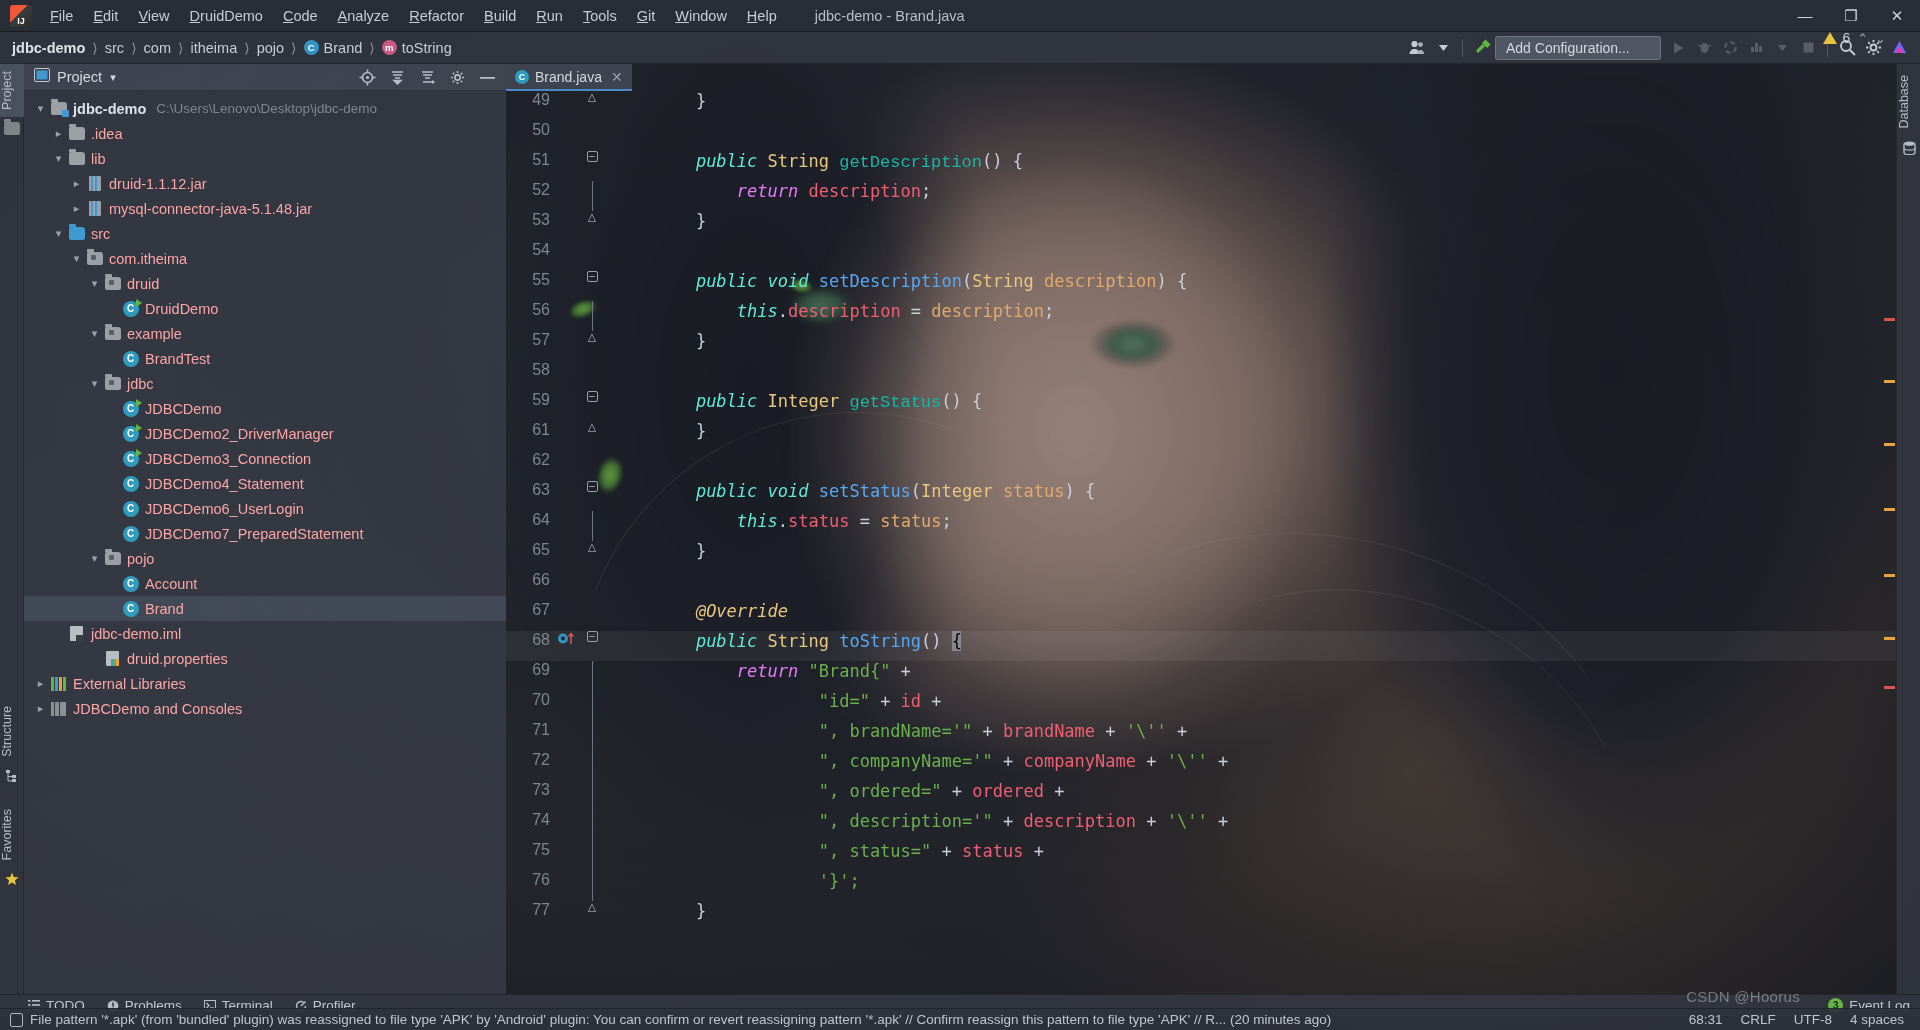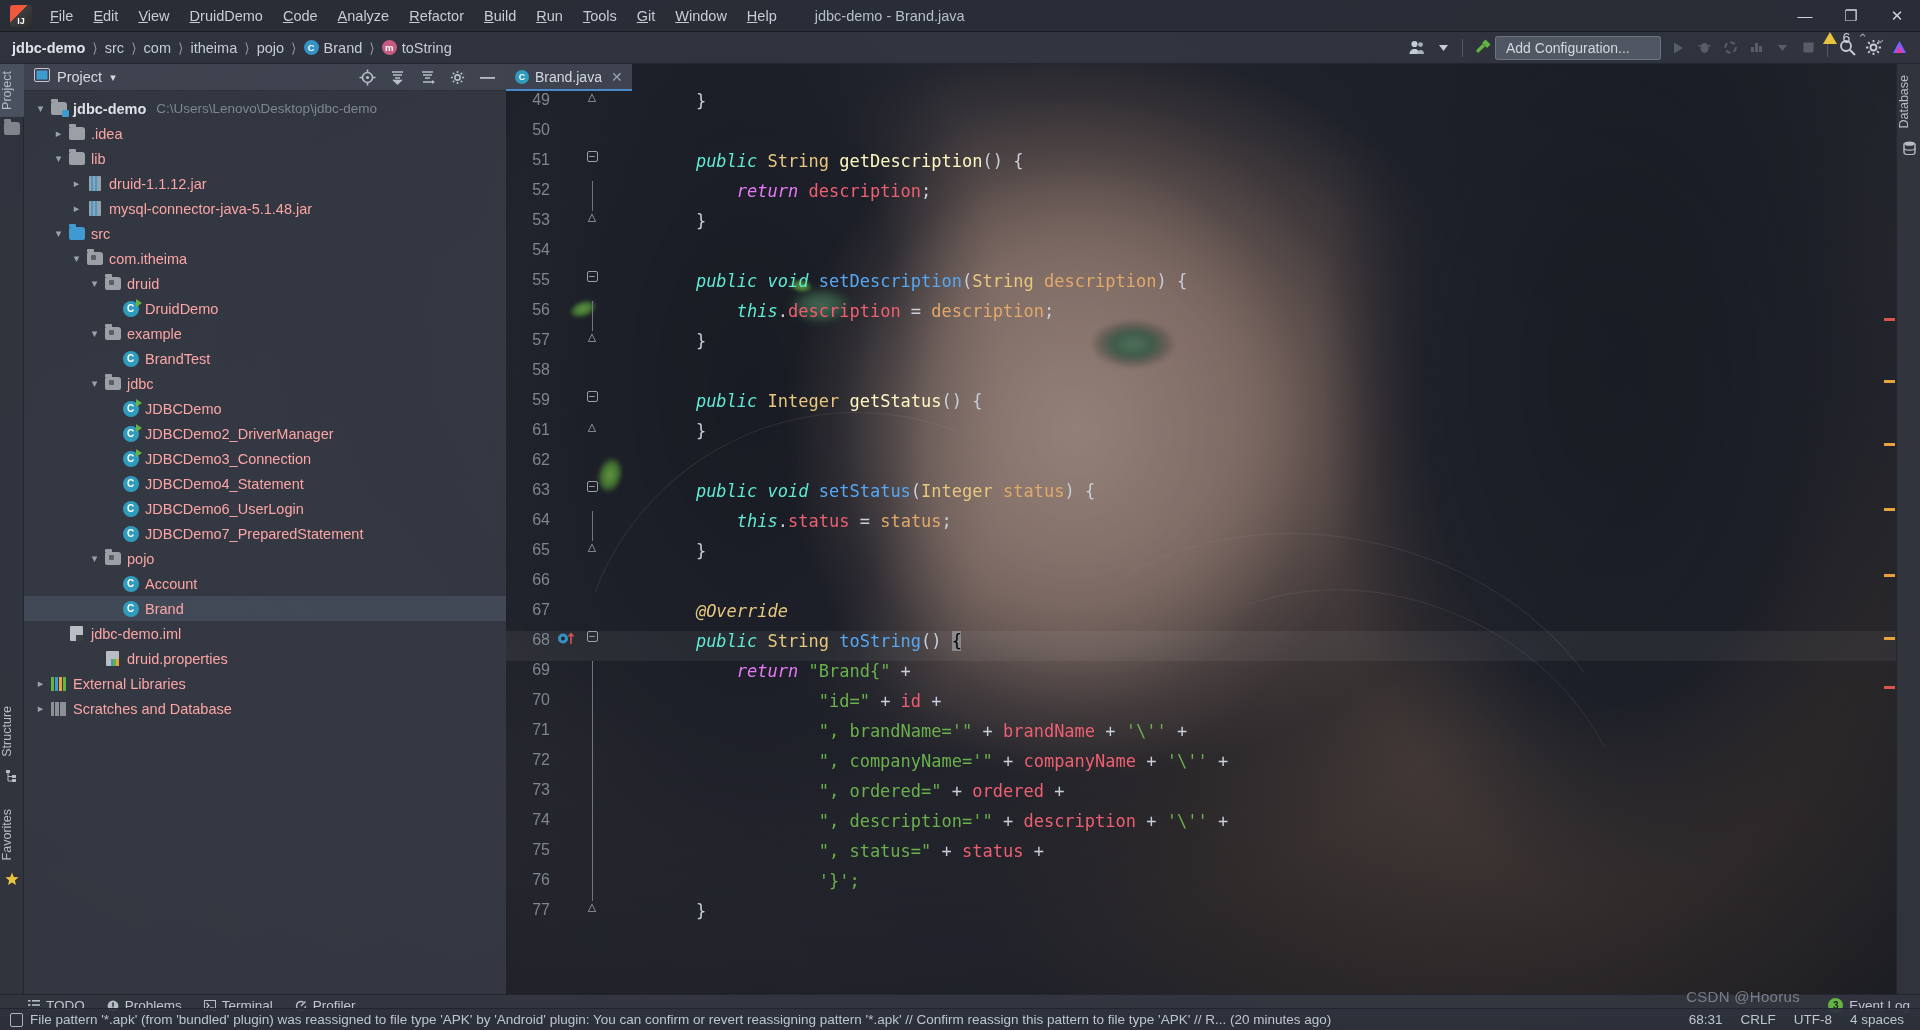--- a/index.html
+++ b/index.html
@@ -214,21 +214,21 @@
   .codetext { padding-left:10px; }
   .kwi   { color:#5eead4; font-style:italic; }
   .kwb   { color:#e879f9; font-style:italic; }
   .type  { color:#e8c77e; }
   .mname { color:#56a8f5; }
   .field { color:#ef5f72; }
   .param { color:#e2a96b; }
   .str   { color:#6ab04c; }
   .anno  { color:#e8c77e; font-style:italic; }
   .plain { color:#c9cfd8; }
-  .gray  { color:#fef9c3; }
+  .gray  { color:#14b8a6;font-family:Liberation Mono, monospace; }
 
   .caret { display:inline-block; width:9px; background:rgba(190,200,215,0.45); }
 
   
   .inspect {
     position:absolute; right:34px; top:30px; display:flex; align-items:center; gap:7px; z-index:5;
   }
   .warnbadge { display:flex; align-items:center; color:#c9cfd8; font-size:14px; }
   .tri { width:0;height:0;border-left:7px solid transparent;border-right:7px solid transparent;border-bottom:12px solid #e8c33d; margin-right:5px;}
   .chev { color:#9aa1ad; font-size:13px; }
@@ -652,21 +652,21 @@
           <span class="ticon-box">
             <div class="ic-lib"></div>
           </span>
           <span class="tlabel">External Libraries</span>
         </div>
         <div class="trow" style="padding-left: 8px;">
           <span class="arrow">▸</span>
           <span class="ticon-box">
             <div class="ic-scratch"></div>
           </span>
-          <span class="tlabel">Scratches and Database</span>
+          <span class="tlabel">JDBCDemo and Consoles</span>
         </div>
       </div>
   </div>
 
   <div class="layer editor">
     <div class="tabbar">
       <div class="etab">
         <span class="ic-class" style="width:14px;height:14px;font-size:9px;margin-right:6px;">C</span>
         <span>Brand.java</span>
         <span class="x">✕</span>

